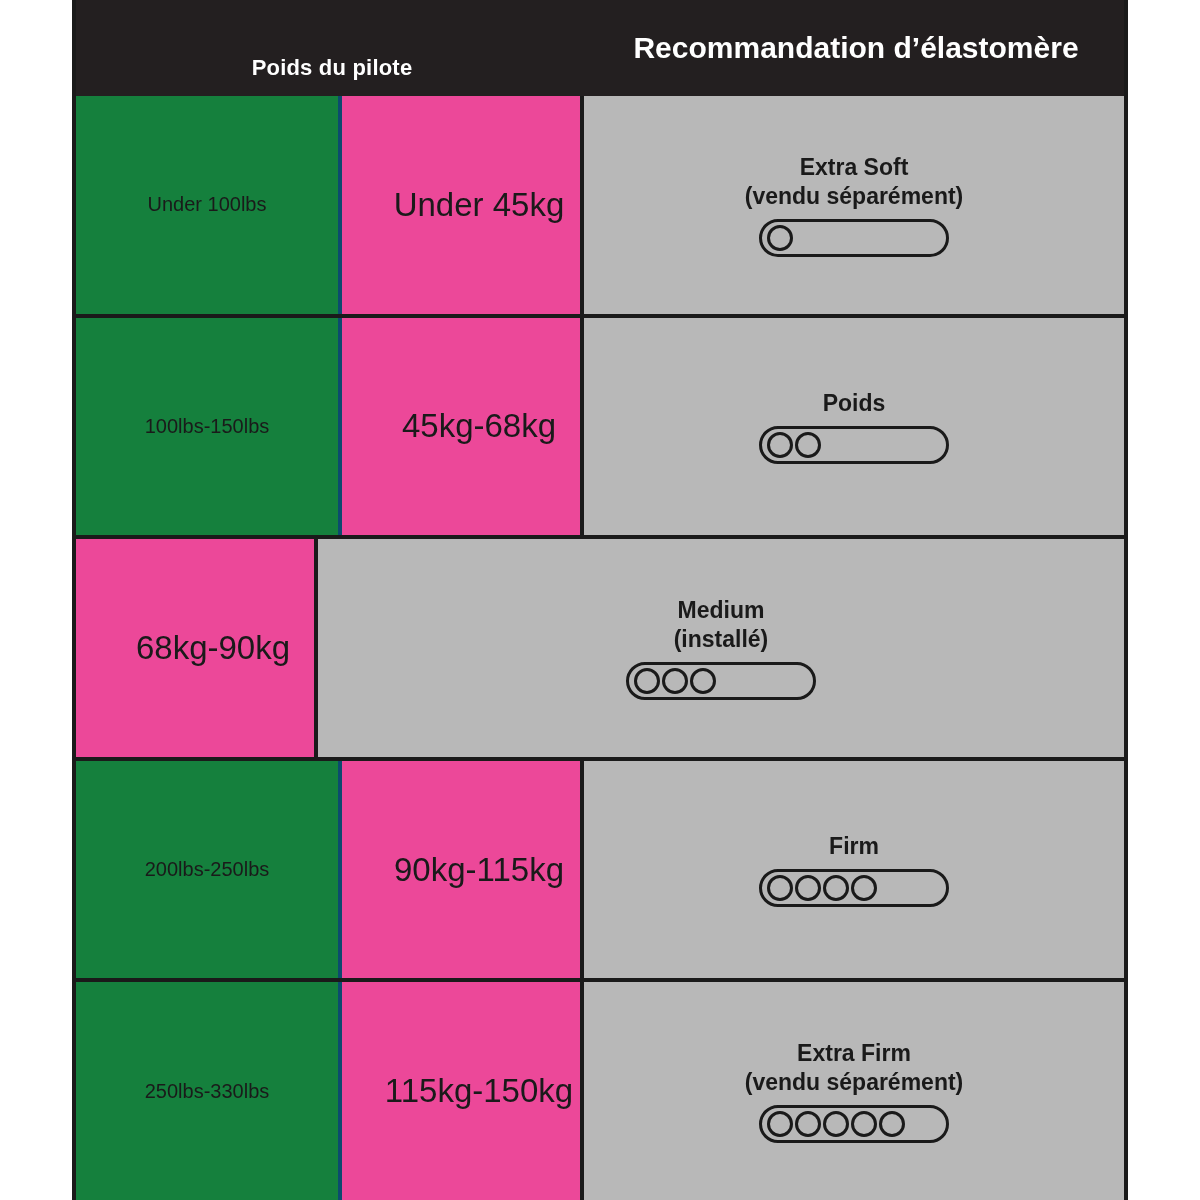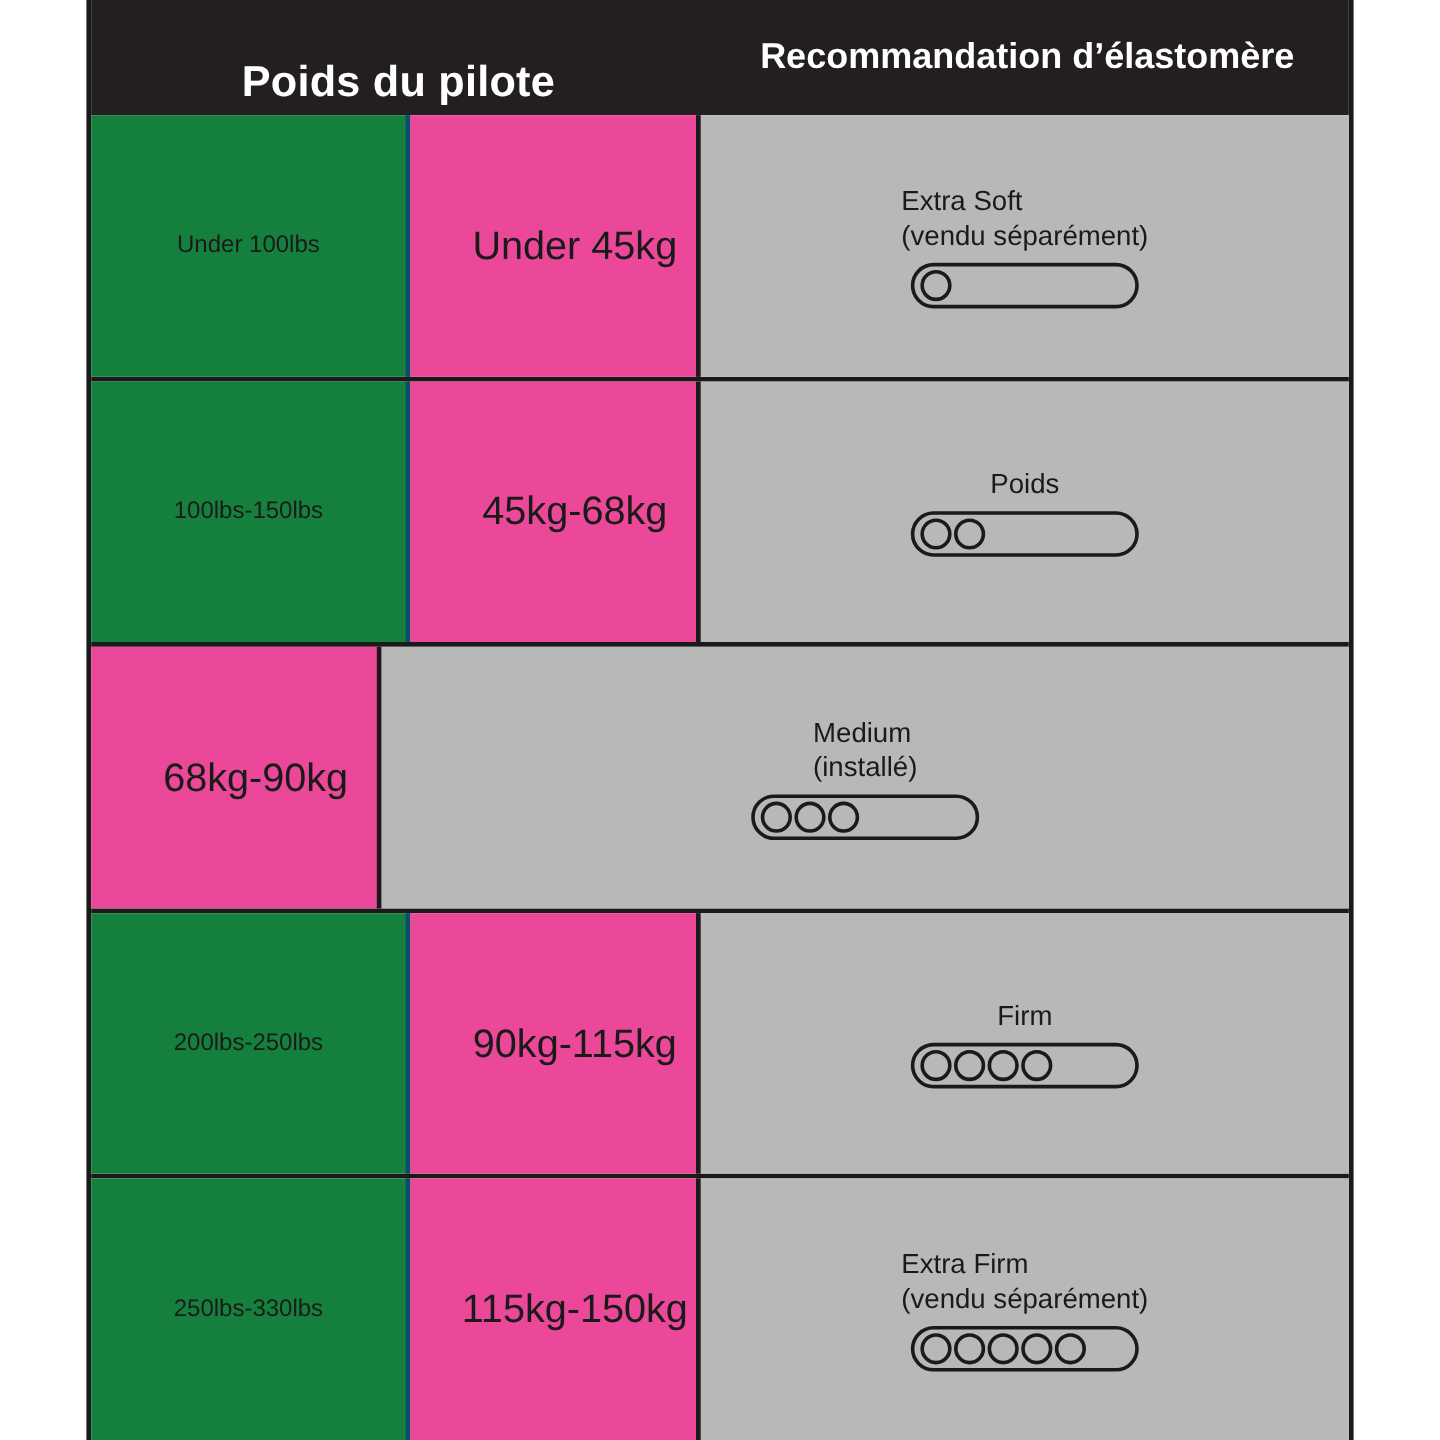--- a/index.html
+++ b/index.html
@@ -43,21 +43,21 @@
     color: #ffffff;
     height: 96px;
     flex: 0 0 96px;
   }
   .head-left {
     width: 512px;
     flex: 0 0 512px;
     display: flex;
     align-items: center;
     justify-content: center;
-    font-size: 36px;
+    font-size: 22px;
     font-weight: bold;
     letter-spacing: 0.2px;
     margin-top: 40px;
   }
   .head-right {
     flex: 1 1 auto;
     display: flex;
     align-items: center;
     justify-content: center;
     text-align: center;
@@ -141,21 +141,22 @@
     background: #b8b8b8;
     display: flex;
     flex-direction: column;
     align-items: center;
     justify-content: center;
     box-sizing: border-box;
     padding: 6px 10px;
   }
   .rec-label {
     font-size: 23px;
-    font-weight: normal;
+    font-weight: bold;
+    text-align: center;
     line-height: 1.25;
     margin-bottom: 8px;
     white-space: pre-line;
   }
 
   
   .pill {
     width: 190px;
     height: 38px;
     border: 3px solid #1a1a1a;

